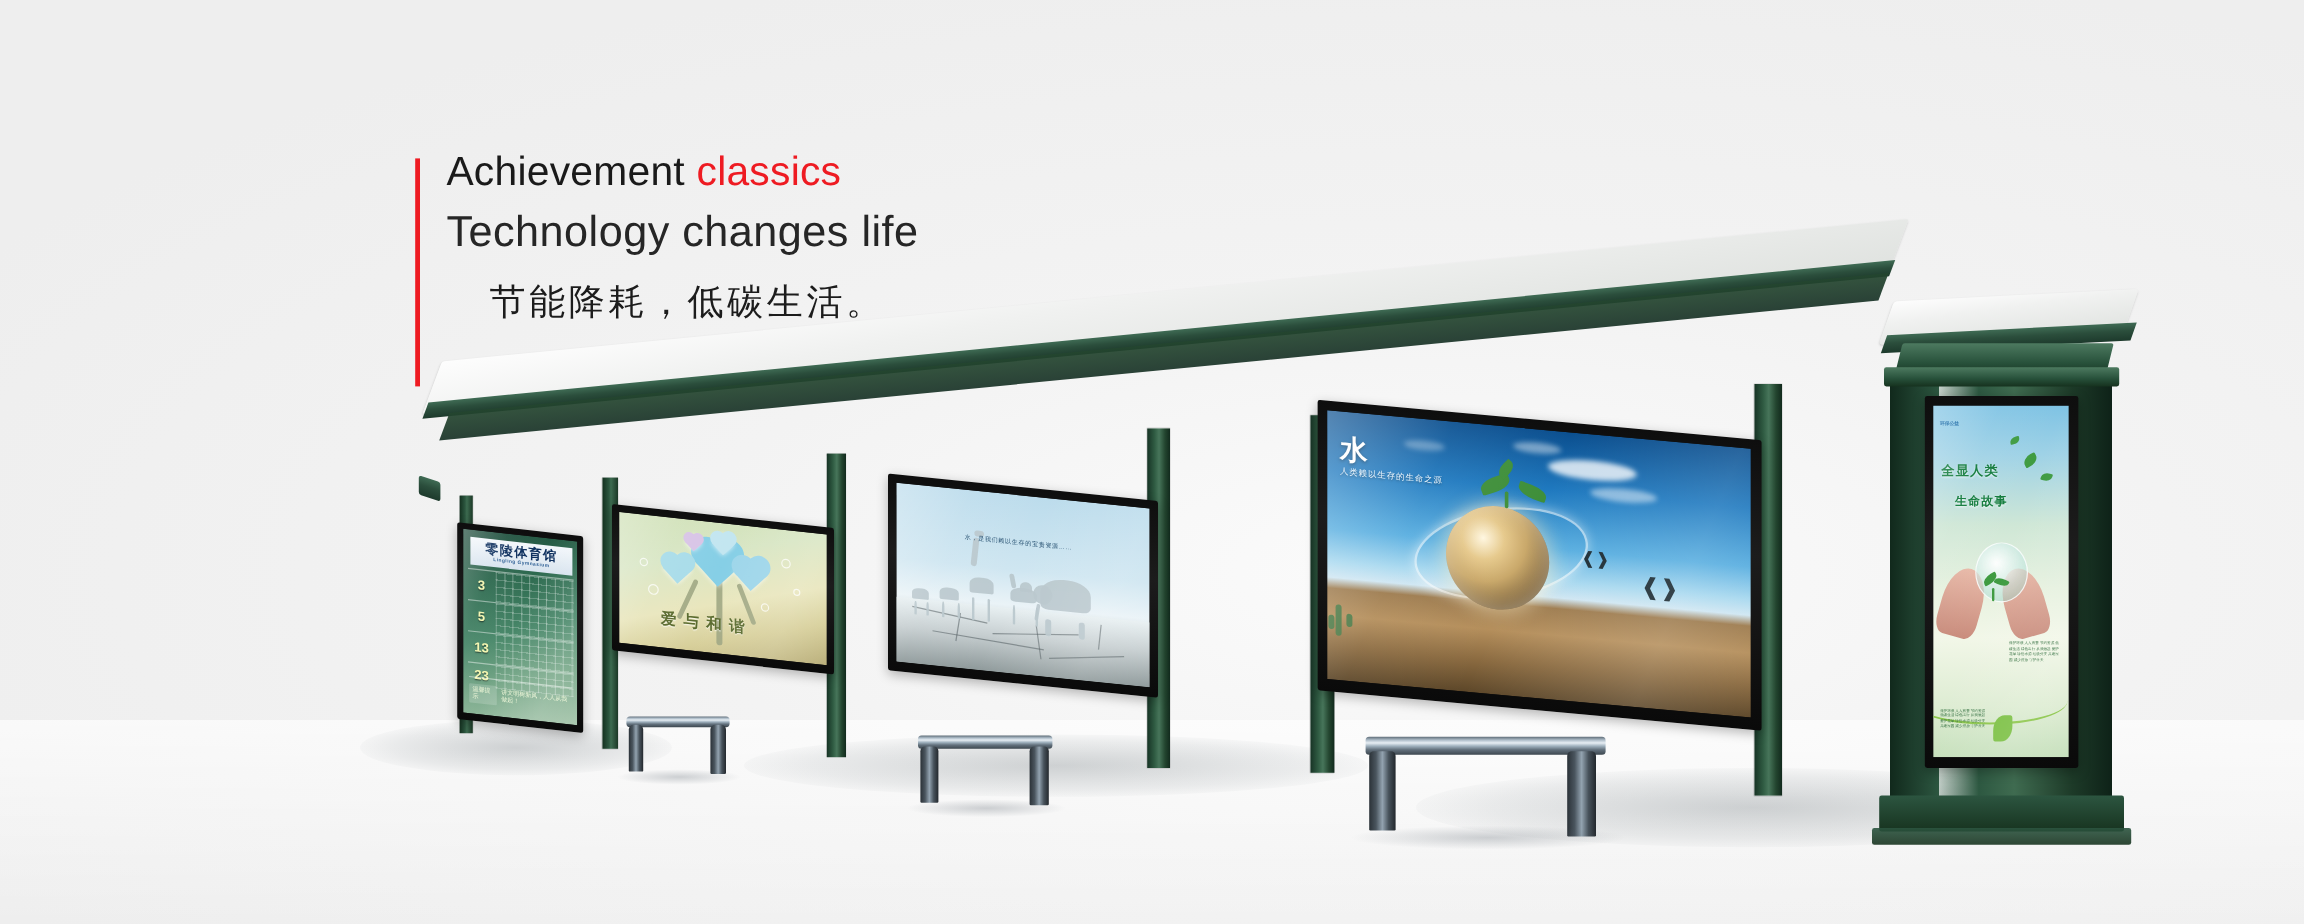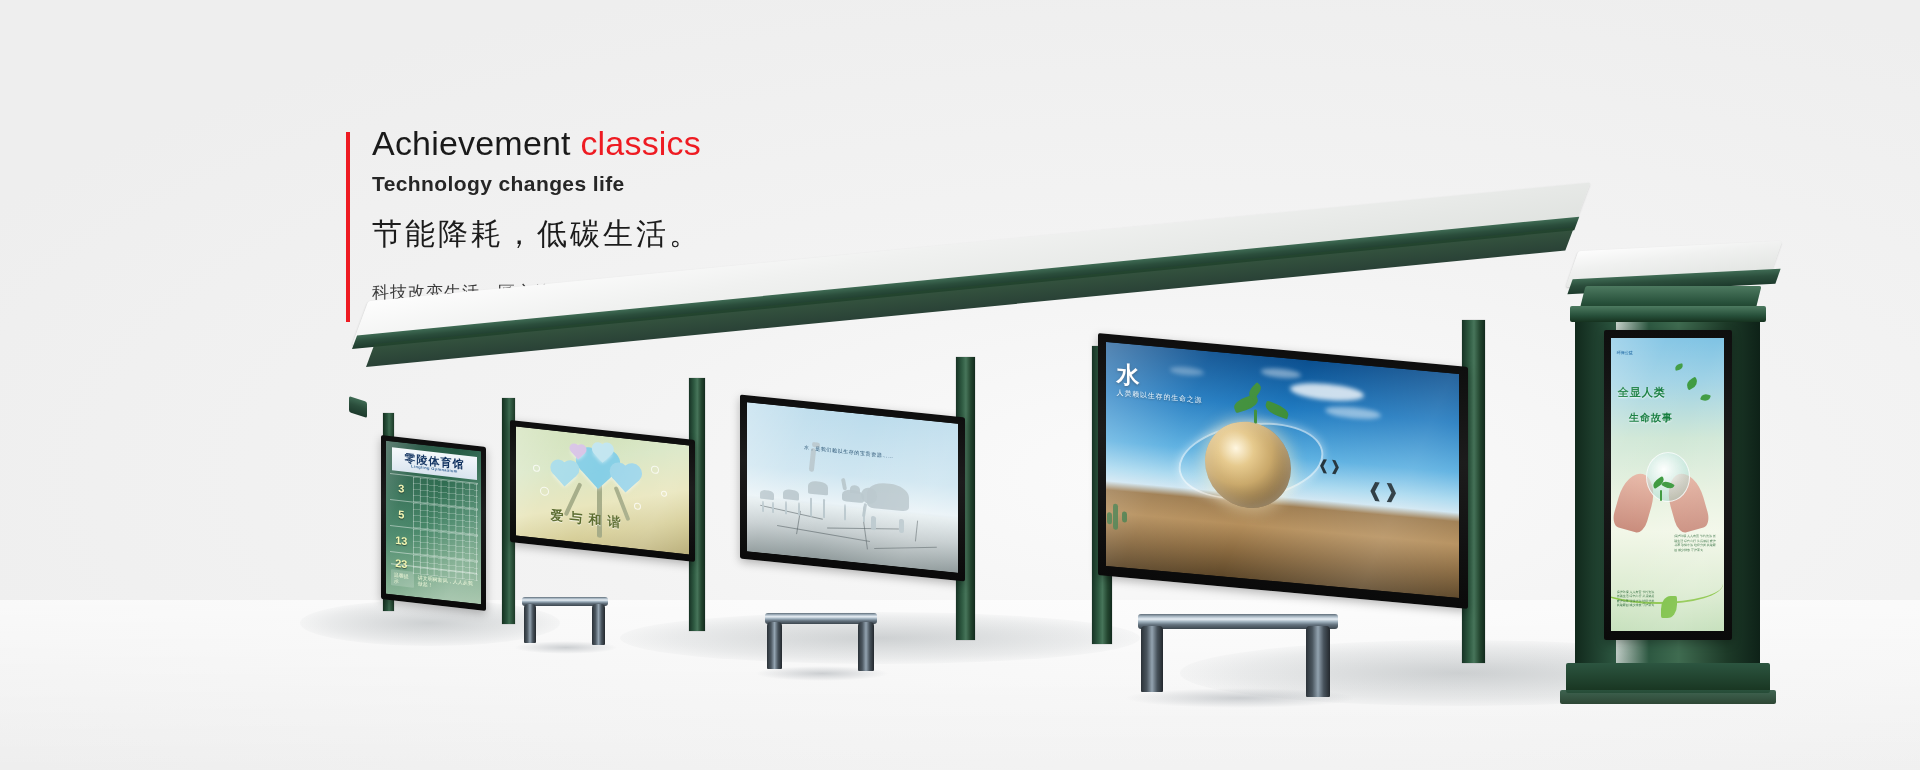--- a/index.html
+++ b/index.html
@@ -34,26 +34,26 @@
     position: absolute; left: -26px; top: 6px;
     width: 4px; height: 190px; background: #ee1b22;
   }
   #copy .h1 {
     font-size: 34px; font-weight: normal; letter-spacing: .2px;
     color: #1a1a1a; line-height: 1.05; white-space: nowrap;
   }
   #copy .h1 .accent { color: #ee1b22; }
   #copy .h2 {
     margin-top: 10px;
-    font-size: 21px; font-weight: 700; color: #262626;
+    font-size: 36px; font-weight: 400; color: #262626;
     letter-spacing: .4px; white-space: nowrap;
   }
   #copy .h3 {
     margin-top: 18px;
-    font-size: 30px; color: #1c1c1c; letter-spacing: 3px; white-space: nowrap;
+    font-size: 30px; color: #1c1c1c; letter-spacing: 3px; white-space: nowrap; margin-left: 36px;
   }
   #copy .h4 {
     margin-top: 26px;
     font-size: 17px; color: #3a3a3a; letter-spacing: 1px; white-space: nowrap;
   }
 
   
   #shelter { position:absolute; left:0; top:0; width:1920px; height:770px; }
 
   

